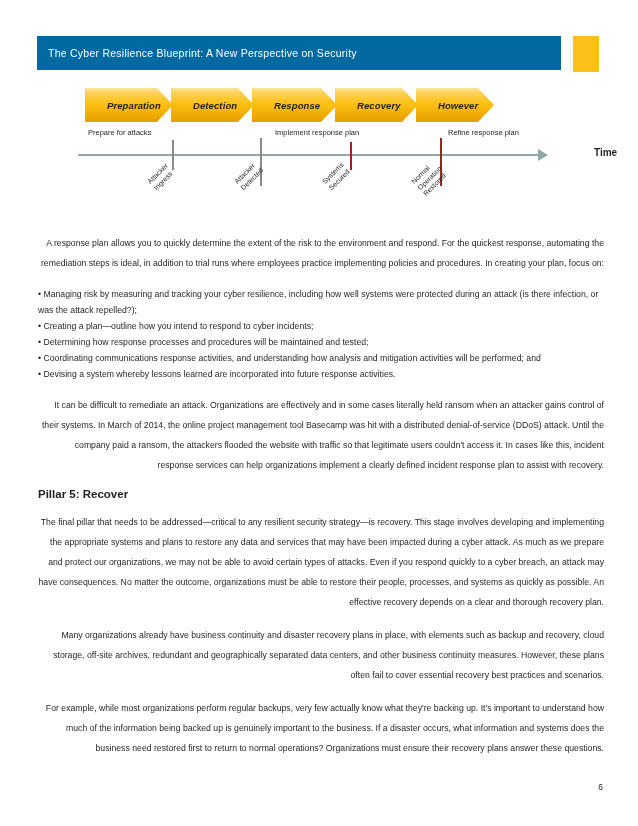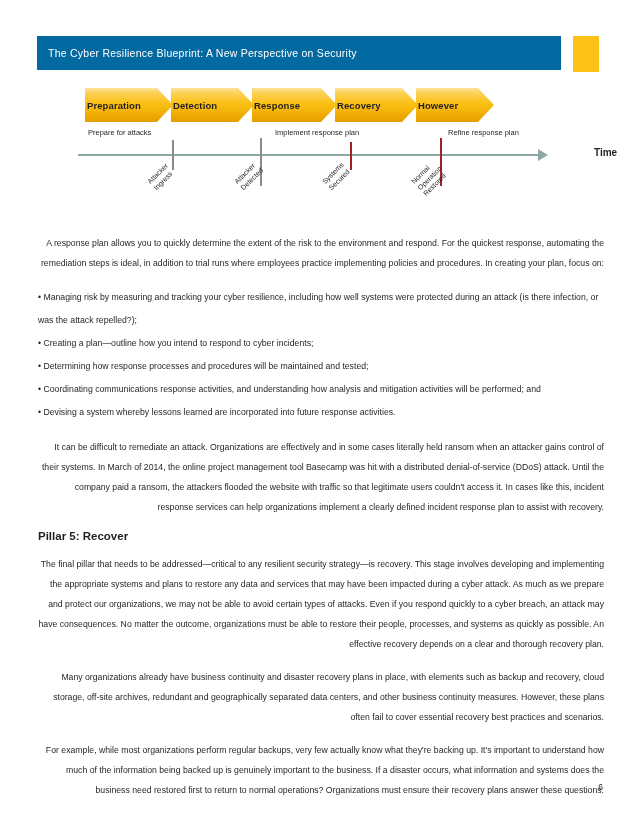--- a/index.html
+++ b/index.html
@@ -60,23 +60,24 @@
         #f6b70c 62%, #eba600 86%, #e39f00 100%);
     -webkit-clip-path: polygon(0 0, calc(100% - 16px) 0, 100% 50%, calc(100% - 16px) 100%, 0 100%);
     clip-path: polygon(0 0, calc(100% - 16px) 0, 100% 50%, calc(100% - 16px) 100%, 0 100%);
     display: flex;
     align-items: center;
   }
   .chevron-label {
     font-size: 9.5px;
     font-weight: bold;
     color: #231f20;
-    padding-left: 2px;
+    padding-left: 22px;
     white-space: nowrap;
     letter-spacing: 0.1px;
+    font-style: italic;
   }
   .ch0 { left: 0px;   width: 88px; }
   .ch1 { left: 86px;  width: 83px; }
   .ch2 { left: 167px; width: 85px; }
   .ch3 { left: 250px; width: 83px; }
   .ch4 { left: 331px; width: 78px; }
 
   
   .timeline {
     position: absolute;
@@ -149,21 +150,21 @@
     line-height: 20px;
     margin: 0 0 13px 0;
     text-align: right;
     color: #231f20;
   }
   .bullets {
     margin: 0 0 13px 0;
   }
   .bullet {
     font-size: 8.7px;
-    line-height: 23px;
+    line-height: 16px;
     margin: 0;
     color: #231f20;
   }
   .heading {
     font-size: 11.5px;
     font-weight: bold;
     margin: 5px 0 12px 0;
     color: #231f20;
   }
 

